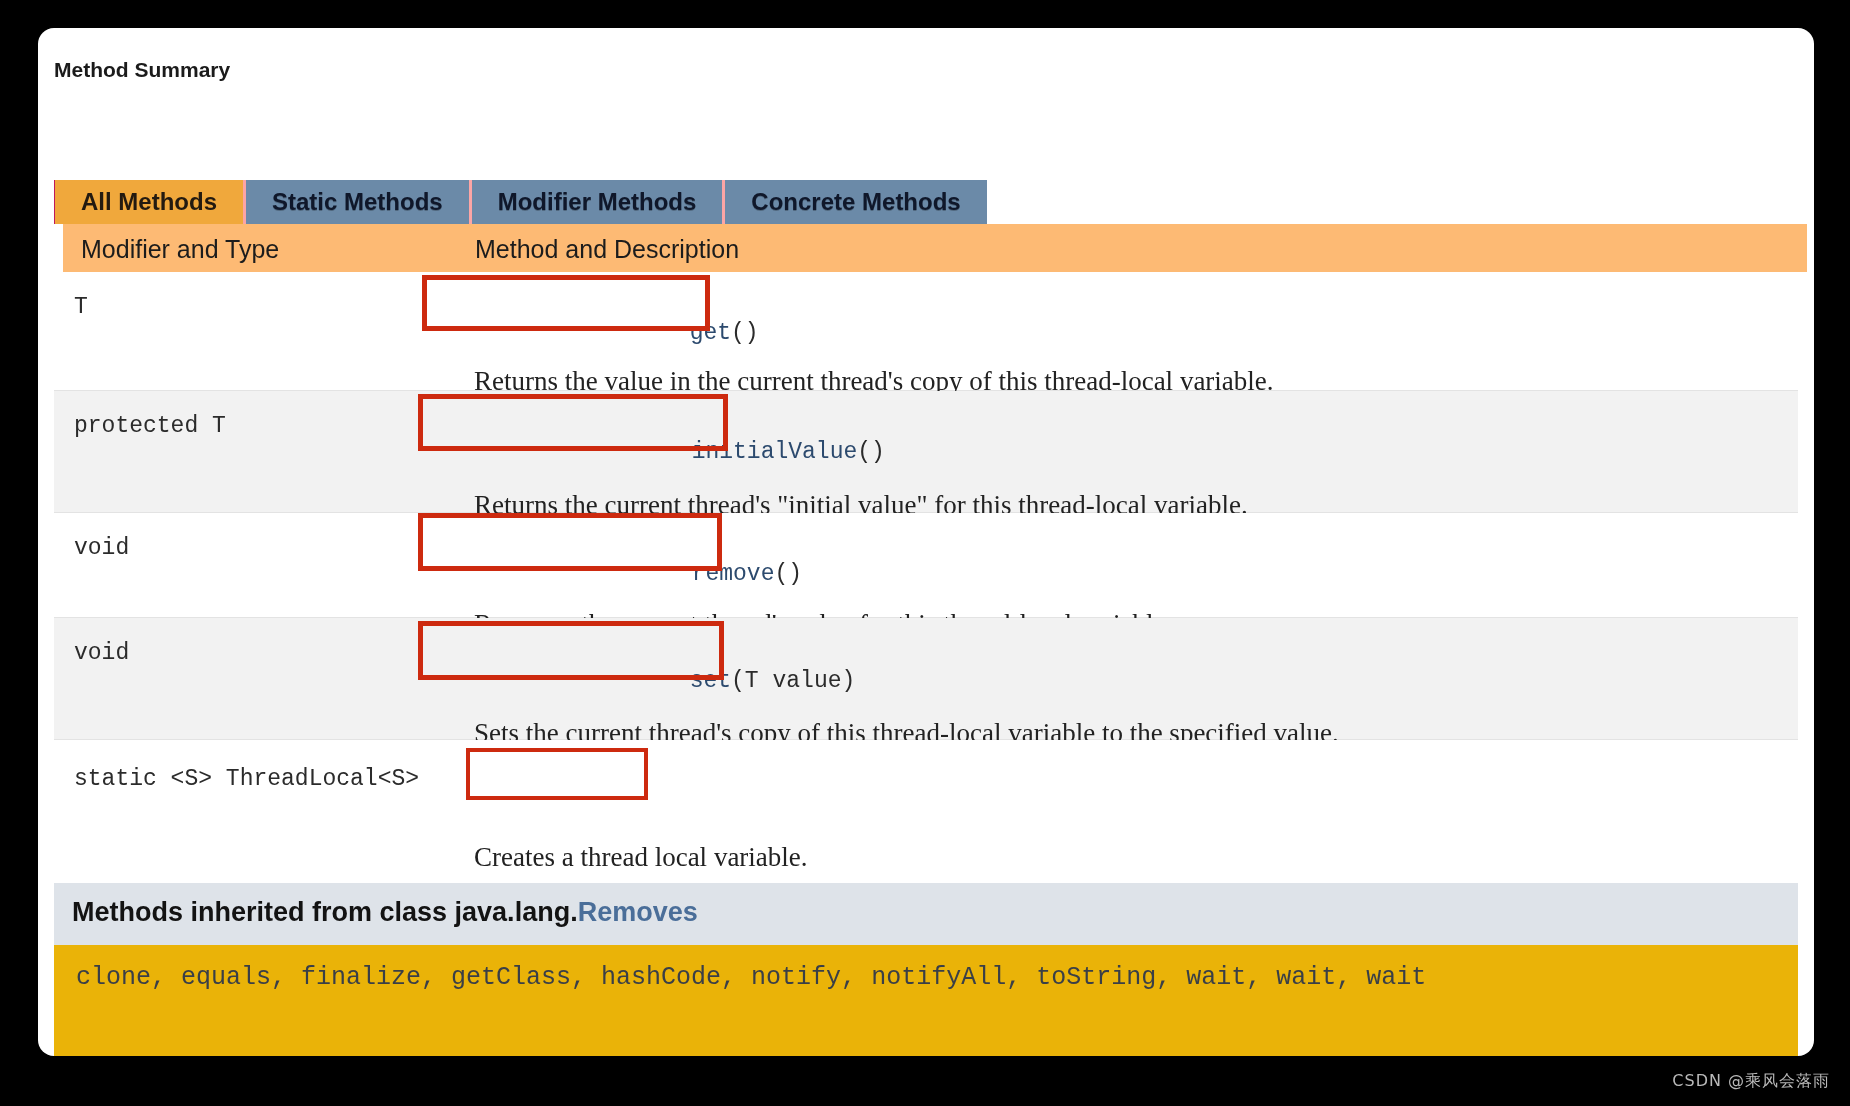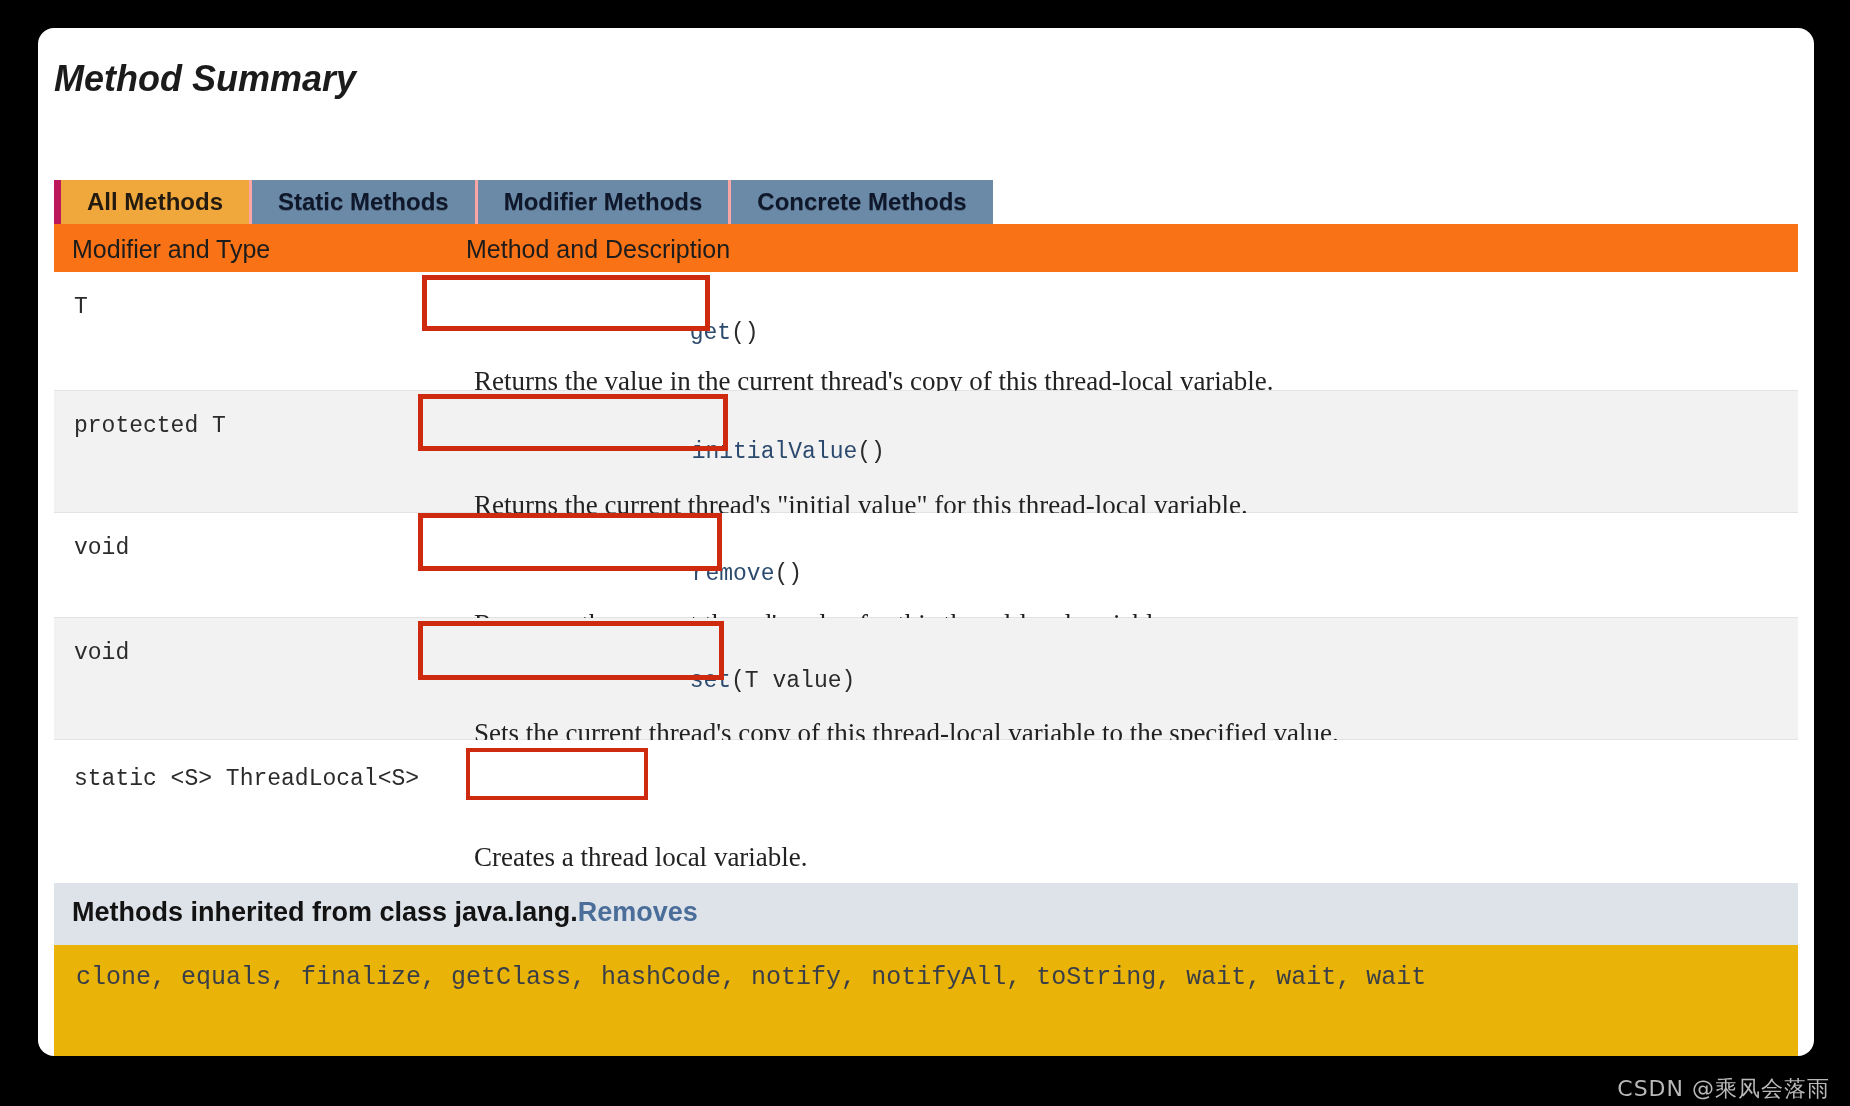--- a/index.html
+++ b/index.html
@@ -39,23 +39,22 @@
     left: 0; top: 0;
     width: 1776px;
     height: 1028px;
   }
 
   .section-title {
     position: absolute;
     left: 16px;
     top: 30px;
     font-family: "Liberation Sans", sans-serif;
-    font-style: italic;
     font-weight: bold;
-    font-size: 36px;
+    font-size: 21px;
     color: #1b1b1b;
     letter-spacing: 0px;
   }
 
   
   .tabs {
     position: absolute;
     left: 16px;
     top: 152px;
     display: flex;
@@ -70,37 +69,37 @@
     box-sizing: border-box;
     font-family: "Liberation Sans", sans-serif;
     font-weight: bold;
     font-size: 24px;
     padding: 0 26px;
     white-space: nowrap;
   }
   .tab.active {
     background: #f0a83c;
     color: #231a10;
-    border-left: 7px solid #be185d;
+    border-left: 1px solid #be185d;
   }
   .tab.inactive {
     background: #6b8aa8;
     color: #0f172a;
     border-left: 3px solid #fca5a5;
     text-shadow: 0 1px 0 rgba(0,0,0,0.25);
   }
 
   
   .table-head {
     position: absolute;
-    left: 16px;
+    left: 25px;
     top: 196px;
     width: 1744px;
     height: 48px;
-    background: #f97316;
+    background: #fdba74;
     box-sizing: border-box;
   }
   .th {
     position: absolute;
     top: 11px;
     font-family: "Liberation Sans", sans-serif;
     font-weight: normal;
     font-size: 25px;
     color: #1c1c1c;
   }
@@ -197,23 +196,23 @@
     font-family: "Liberation Mono", monospace;
     font-size: 25px;
     color: #3a3f47;
     white-space: pre;
   }
 
   
   .watermark {
     position: absolute;
     right: 20px;
-    bottom: 2px;
+    bottom: 14px;
     font-family: "DejaVu Sans", sans-serif;
-    font-size: 22px;
+    font-size: 16px;
     color: #b9b9b9;
     letter-spacing: 1px;
   }
 </style>
 </head>
 <body>
 
 <div id="screen">
 
   <div class="doc-card">

